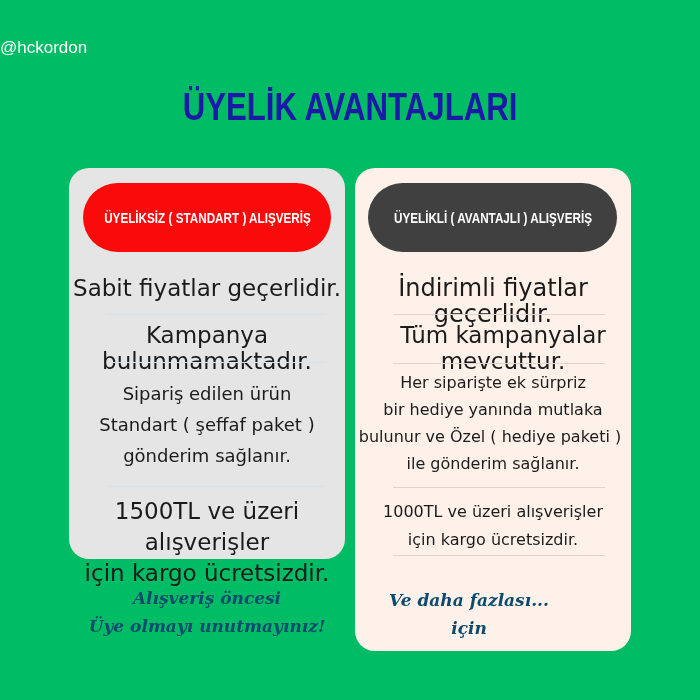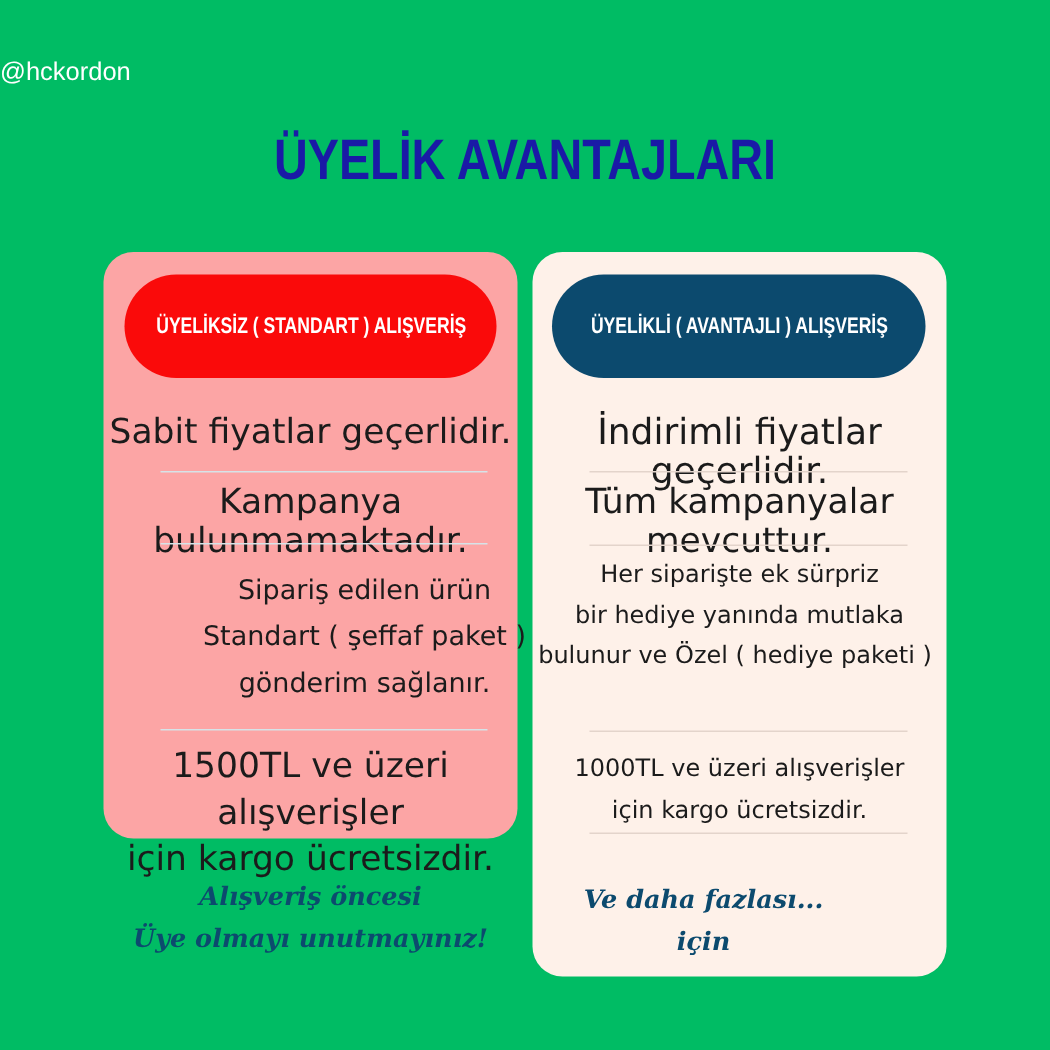--- a/index.html
+++ b/index.html
@@ -14,31 +14,31 @@
     color:#ffffff; font-size:17px; font-family:"Liberation Sans", sans-serif;
   }
   .title {
     position:absolute; left:0; top:86px; width:700px; text-align:center;
     color:#1A1AA6; font-family:"Liberation Sans", sans-serif; font-weight:bold;
     font-size:38px; letter-spacing:0px; transform:scaleX(0.82); transform-origin:center;
   }
   .card {
     position:absolute; border-radius:20px;
   }
-  .card.left { left:69px; top:168px; width:276px; height:391px; background:#fca5a5; }
+  .card.left { left:69px; top:168px; width:276px; height:391px; background:#e5e5e5; }
   .card.right { left:355px; top:168px; width:276px; height:483px; background:#FEF1E9; }
   .pill {
     position:absolute; top:15px; height:69px; border-radius:35px;
     display:flex; align-items:center; justify-content:center;
     color:#fff; font-weight:bold; font-family:"Liberation Sans", sans-serif;
     font-size:15px; white-space:nowrap;
   }
   .pill span { display:inline-block; transform:scaleX(0.78); }
   .card.left .pill { left:14px; width:248px; background:#FA0A0A; }
-  .card.right .pill { left:13px; width:249px; background:#0c4a6e; }
+  .card.right .pill { left:13px; width:249px; background:#404040; }
   .row {
     position:absolute; left:0; width:100%; text-align:center;
     color:#1b1b1b; font-size:23px; line-height:26px;
   }
   .row.multi { line-height:31px; }
   .card.right .row.multi { line-height:27px; font-size:16px; }
   .sep { position:absolute; height:1px; }
   .card.left .sep { background:#D6E3E8; left:38px; width:218px; }
   .card.right .sep { background:#E3D4CB; left:38px; width:212px; }
   .script {
@@ -54,44 +54,45 @@
 <div class="title">ÜYELİK AVANTAJLARI</div>
 
 <div class="card left">
   <div class="pill">
     <span>ÜYELİKSİZ ( STANDART ) ALIŞVERİŞ</span>
   </div>
   <div class="row" style="top:107px;">Sabit fiyatlar geçerlidir.</div>
   <div class="sep" style="top:146px;"></div>
   <div class="row" style="top:154px;">Kampanya bulunmamaktadır.</div>
   <div class="sep" style="top:194px;"></div>
-  <div class="row multi" style="top:210px; font-size:18px;padding-left:36px;">
+  <div class="row multi" style="top:210px; font-size:18px;">
     <div>Sipariş edilen ürün</div>
     <div>Standart ( şeffaf paket )</div>
     <div>gönderim sağlanır.</div>
   </div>
   <div class="sep" style="top:318px;"></div>
   <div class="row multi" style="top:328px;">
     <div>1500TL ve üzeri alışverişler</div>
     <div>için kargo ücretsizdir.</div>
   </div>
 </div>
 
 <div class="card right">
   <div class="pill">
     <span>ÜYELİKLİ ( AVANTAJLI ) ALIŞVERİŞ</span>
   </div>
   <div class="row" style="top:107px; font-size:24px;">İndirimli fiyatlar geçerlidir.</div>
   <div class="sep" style="top:146px;"></div>
-  <div class="row" style="top:154px;">Tüm kampanyalar mevcuttur.</div>
+  <div class="row" style="top:154px;padding-left:10px;">Tüm kampanyalar mevcuttur.</div>
   <div class="sep" style="top:195px;"></div>
   <div class="row multi" style="top:201px;">
     <div>Her siparişte ek sürpriz</div>
     <div>bir hediye yanında mutlaka</div>
     <div style="white-space:nowrap; margin-left:-6px;">bulunur ve Özel ( hediye paketi )</div>
+    <div>ile gönderim sağlanır.</div>
   </div>
   <div class="sep" style="top:319px;"></div>
   <div class="row multi" style="top:330px; line-height:28px;">
     <div>1000TL ve üzeri alışverişler</div>
     <div>için kargo ücretsizdir.</div>
   </div>
   <div class="sep" style="top:387px;"></div>
   <div class="script" style="left:0; width:228px; top:418px;">
     <div>Ve daha fazlası...</div>
     <div>için</div>

